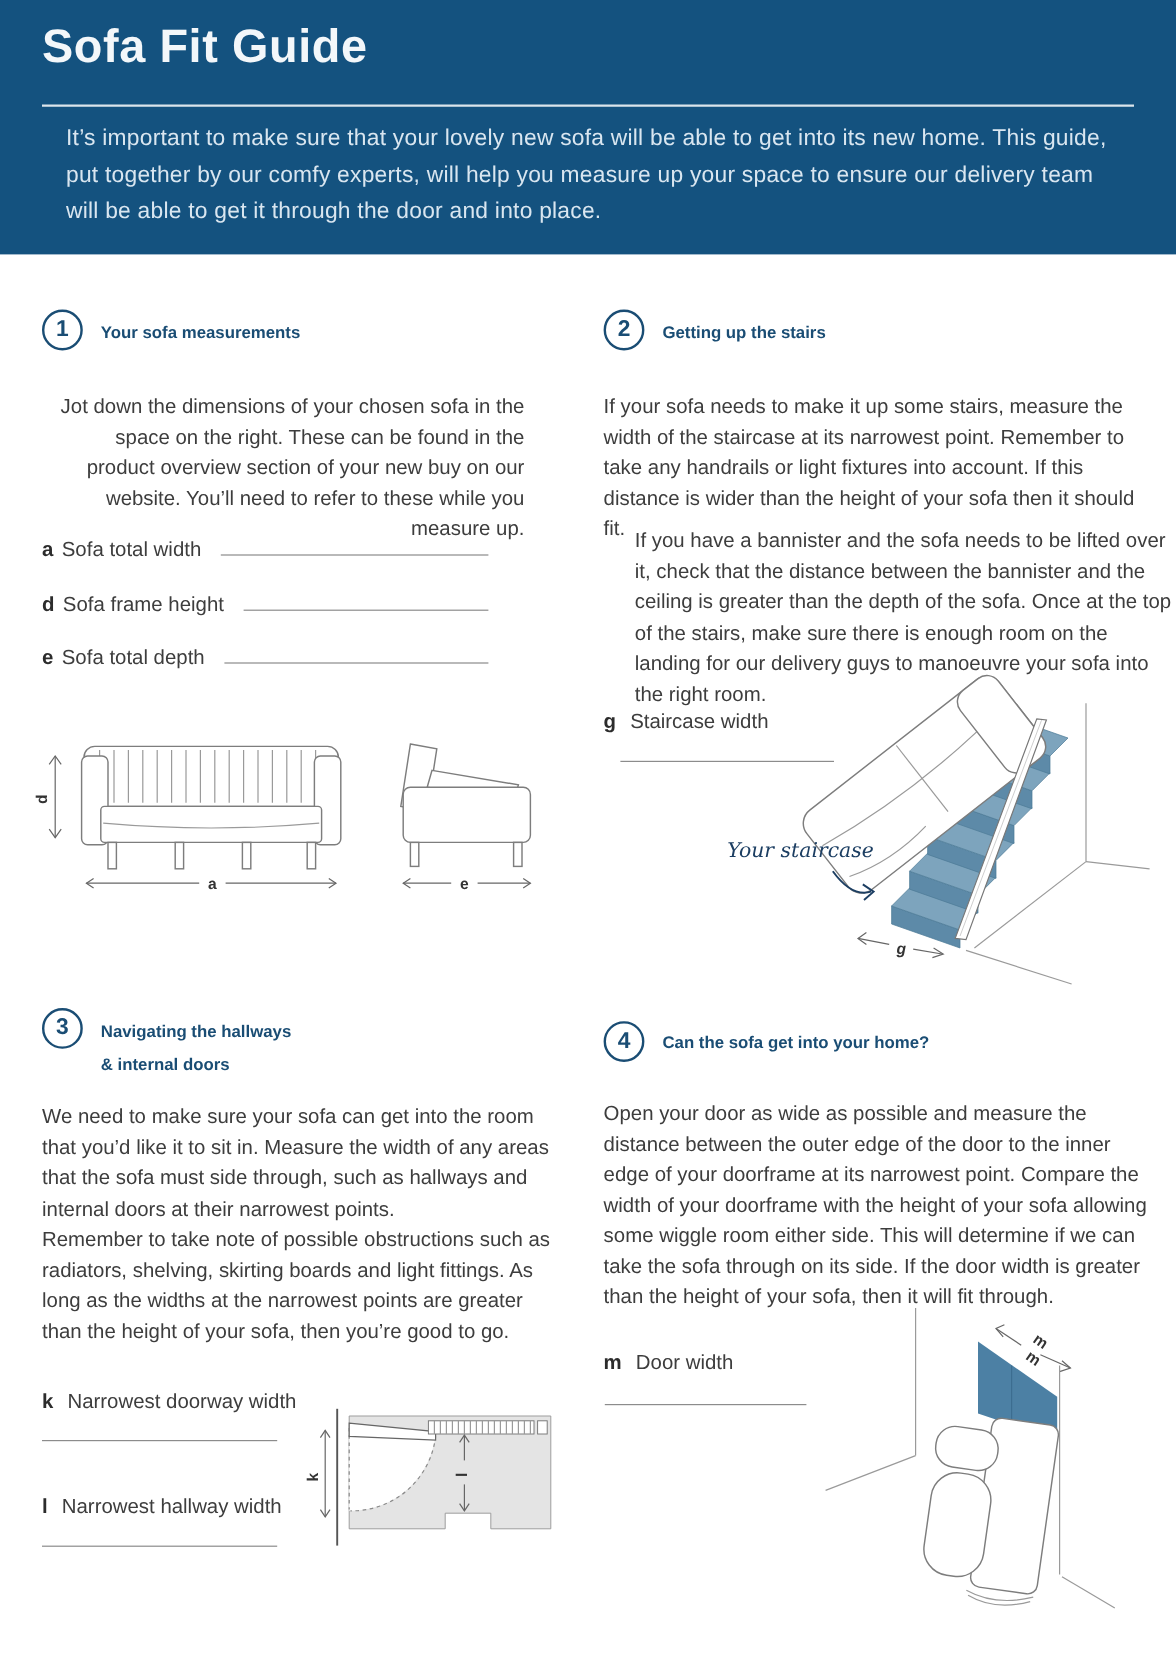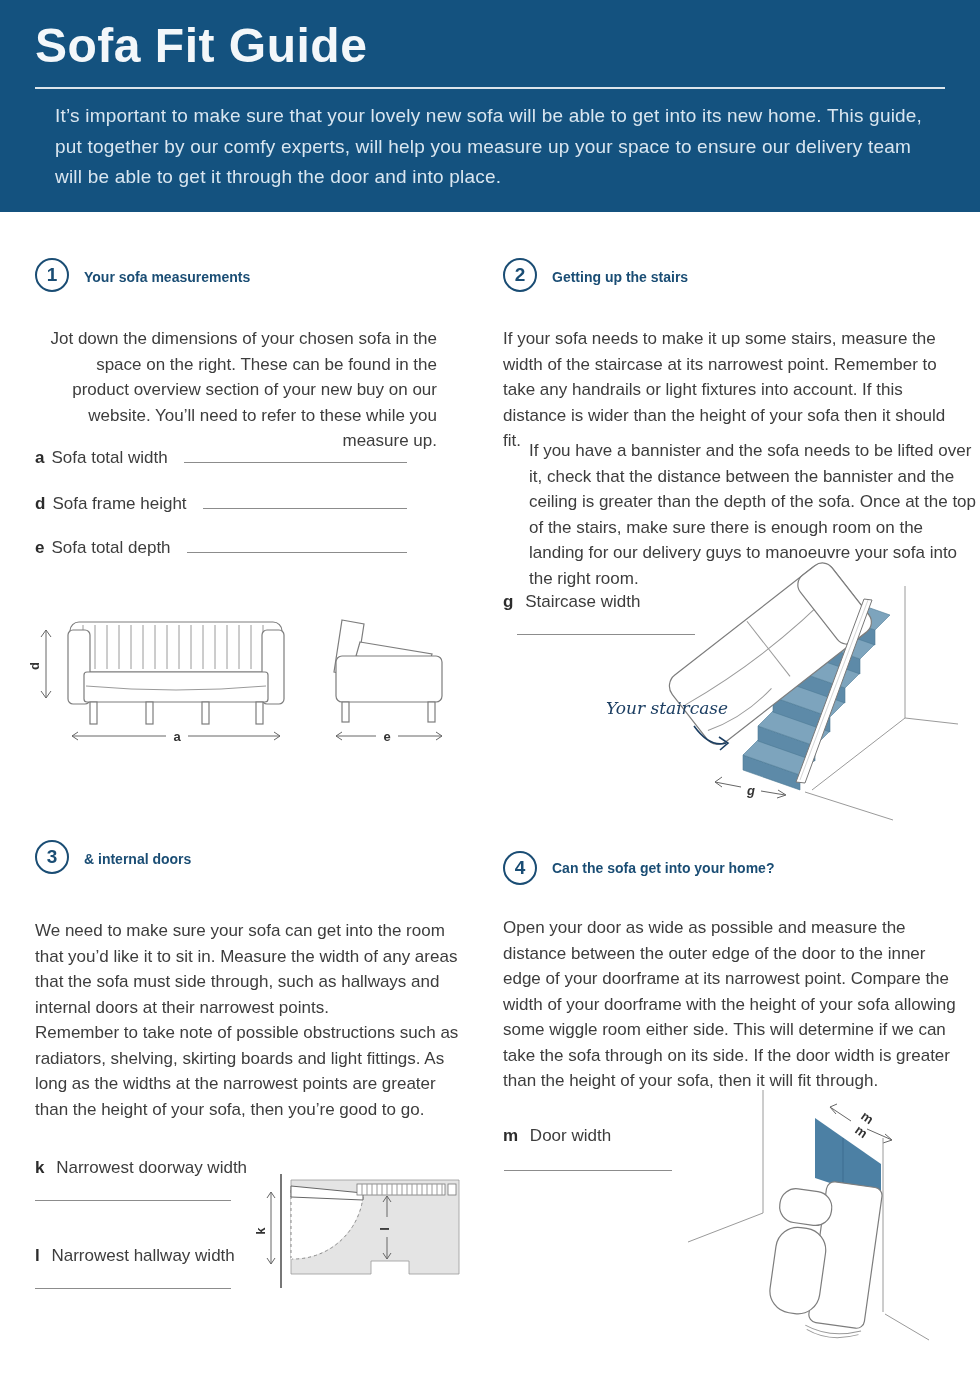--- a/index.html
+++ b/index.html
@@ -1,21 +1,21 @@
 <!DOCTYPE html>
 <html><head>
 <meta charset="utf-8">
 <style>
   * { margin:0; padding:0; box-sizing:border-box; }
   body { background:#ffffff; font-family:"Liberation Sans", sans-serif; }
   .page { position:relative; width:980px; height:1385px; background:#ffffff; overflow:hidden; }
 
   
   .hero { position:absolute; left:0; top:0; width:980px; height:212px; background:#14527f; }
-  .hero h1 { position:absolute; left:35px; top:18px; font-size:48px; font-weight:600;
+  .hero h1 { position:absolute; left:35px; top:18px; font-size:39px; font-weight:600;
              color:#f3f7fa; letter-spacing:0.5px; }
   .hero-rule { position:absolute; left:35px; top:87px; width:910px; height:0;
                border-top:2px solid rgba(255,255,255,0.85); }
   .hero-intro { position:absolute; left:35px; top:101px; width:885px; font-size:19px;
                 line-height:30.5px; color:#d9e6f0; letter-spacing:0.2px;margin-left:20px; }
 
   
   .sec-head { position:absolute; display:flex; gap:15px; }
   .badge { width:34px; height:34px; border:2.5px solid #1a4d74; border-radius:50%;
            display:flex; align-items:center; justify-content:center; flex:0 0 auto;
@@ -183,20 +183,21 @@
       <line class="dimline" x1="163" y1="211" x2="187" y2="215"></line>
       <polyline class="dimhead" points="124,197 117,202 124,207"></polyline>
       <polyline class="dimhead" points="180,210 188,215 179,218"></polyline>
       <text class="dimtext" x="153" y="215" text-anchor="middle" font-style="italic">g</text>
     </g>
   </svg>
 
   <div class="sec-head" style="left:35px; top:838px;">
     <div class="badge">3</div>
     <div class="sec-title">
+      <div>Navigating the hallways</div>
       <div>&amp; internal doors</div>
     </div>
   </div>
   <p class="para" style="left:35px; top:918px; width:432px;">We need to make sure your sofa can get into the room that you’d like it to sit in. Measure the width of any areas that the sofa must side through, such as hallways and internal doors at their narrowest points.</p>
   <p class="para" style="left:35px; top:1020px; width:432px;">Remember to take note of possible obstructions such as radiators, shelving, skirting boards and light fittings. As long as the widths at the narrowest points are greater than the height of your sofa, then you’re good to go.</p>
 
   <div class="field-label" style="left:35px; top:1158px;">
     <span class="f-letter">k</span>
     <span>Narrowest doorway width</span>
   </div>

